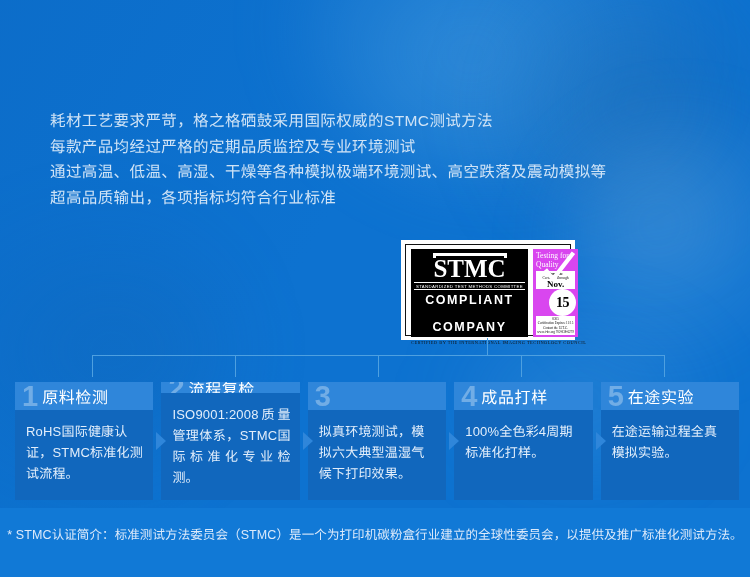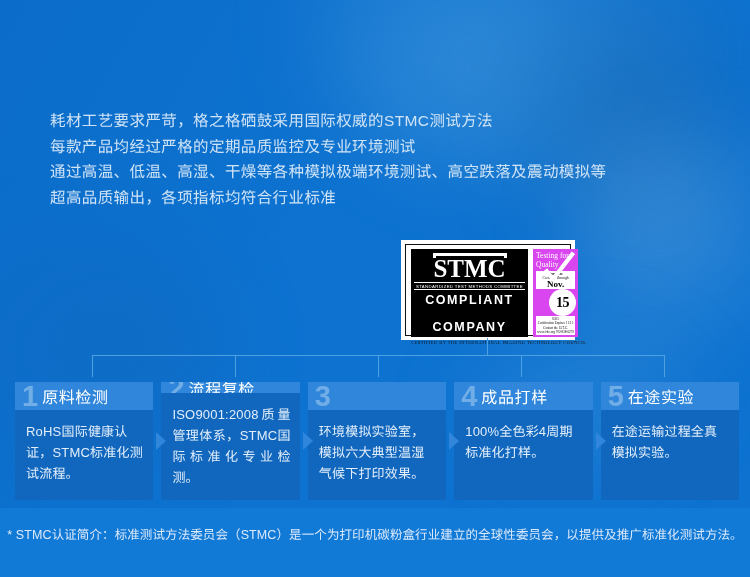--- a/index.html
+++ b/index.html
@@ -277,21 +277,21 @@
         <span class="card-title">流程复检</span>
       </div>
       <div class="card-body justify">ISO9001:2008质量管理体系，STMC国际标准化专业检测。</div>
       <div class="arrow"></div>
     </div>
 
     <div class="card">
       <div class="card-head">
         <span class="card-num">3</span>
       </div>
-      <div class="card-body">环境模拟实验室，模拟六大典型温湿气候下打印效果。</div>
+      <div class="card-body">拟真环境测试，模拟六大典型温湿气候下打印效果。</div>
       <div class="arrow"></div>
     </div>
 
     <div class="card">
       <div class="card-head">
         <span class="card-num">4</span>
         <span class="card-title">成品打样</span>
       </div>
       <div class="card-body">100%全色彩4周期标准化打样。</div>
       <div class="arrow"></div>

